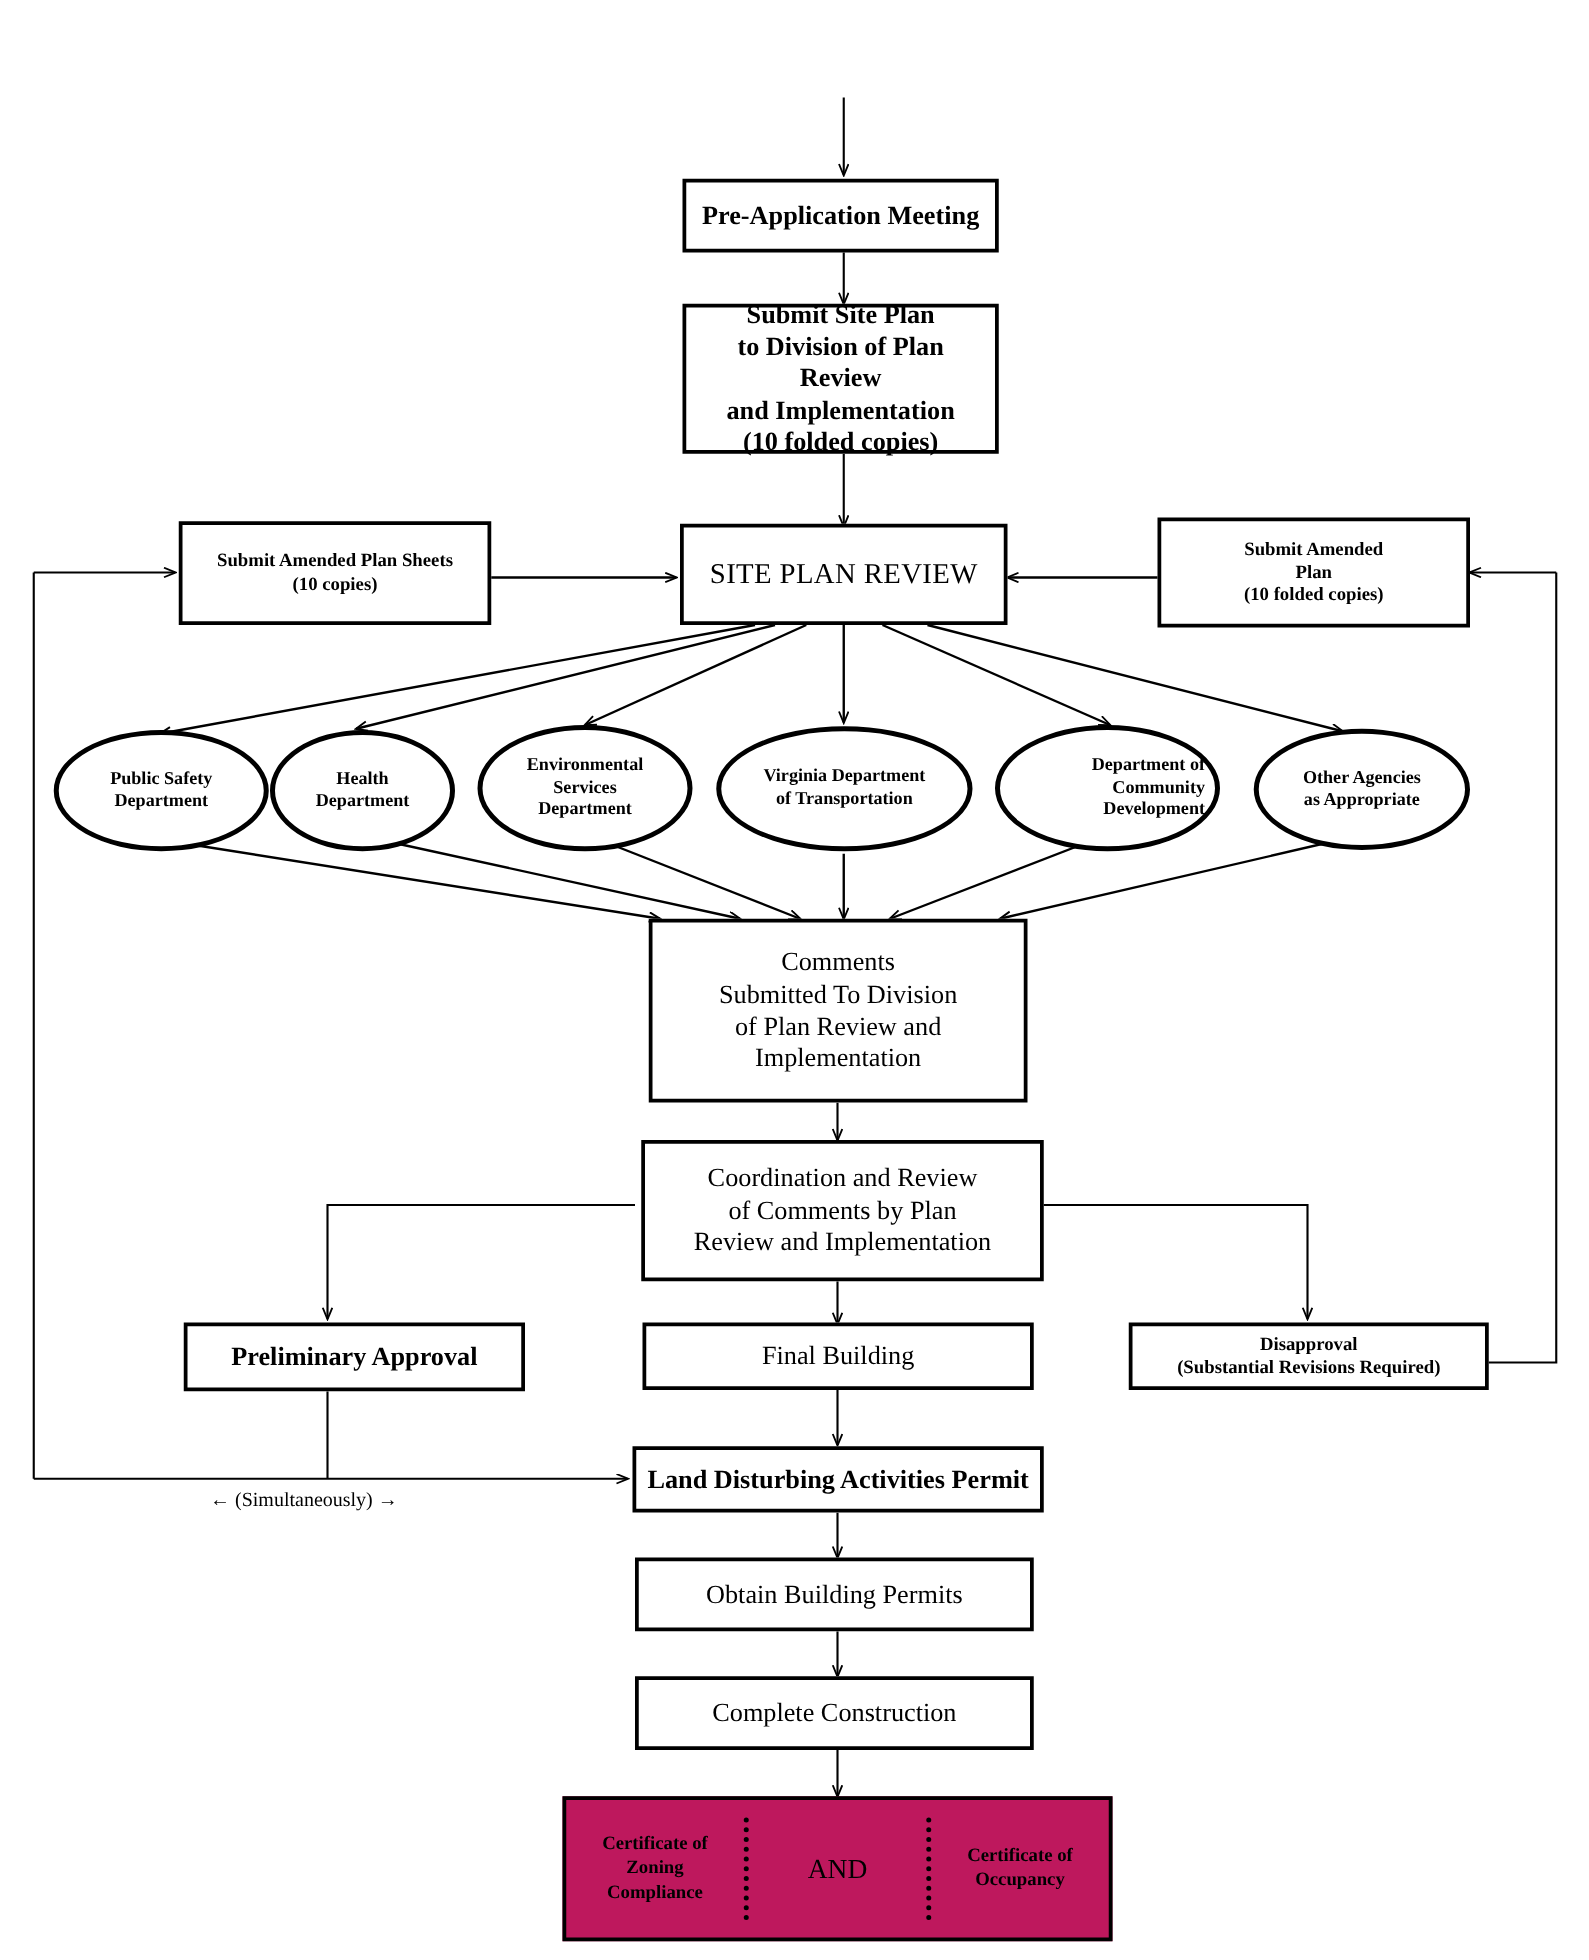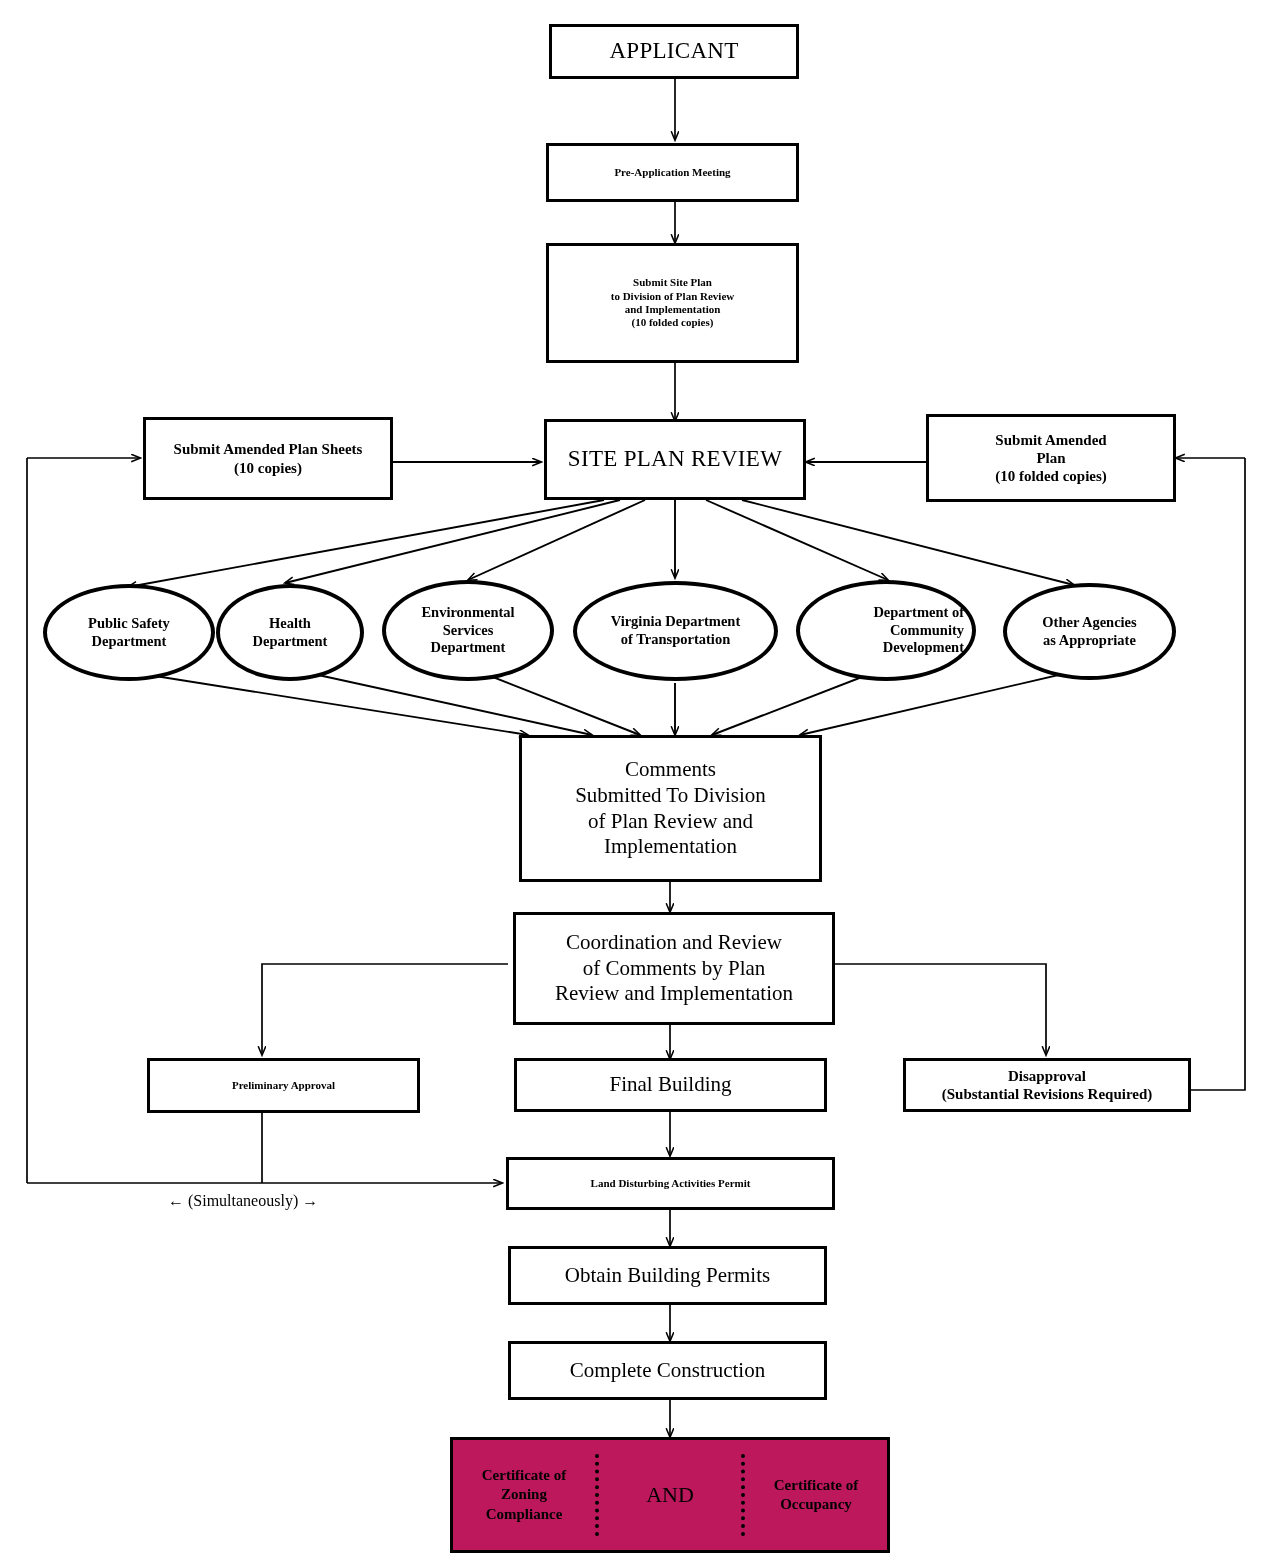--- a/index.html
+++ b/index.html
@@ -38,21 +38,21 @@
     border: 3px solid #000000;
     line-height: 1.22;
     z-index: 3;
   }
   .node .txt { width: 100%; padding: 0 6px; }
   .big-caps {
     font-size: 23px;
     letter-spacing: 0.3px;
   }
   .lbl-xl { font-size: 21px; }
-  .lbl-md { font-size: 11px; font-weight: bold; align-items: center; }
+  .lbl-md { font-size: 21px; font-weight: bold; align-items: center; }
   .lbl-sm { font-size: 15px; font-weight: bold; }
 
   .ellipse-node {
     position: absolute;
     display: flex;
     align-items: center;
     justify-content: center;
     text-align: center;
     border: 4px solid #000000;
     border-radius: 50%;
@@ -183,23 +183,20 @@
     </g>
 
     <g stroke="#000" fill="none" stroke-width="1.7">
       <path d="M1190,1090 L1245,1090 L1245,458"></path>
     </g>
     <g stroke="#000" fill="none" stroke-width="1.7" marker-end="url(#ah)">
       <path d="M1245,458 L1176,458"></path>
     </g>
   </svg>
 
-  <div class="node big-caps" style="left:549px; top:24px; width:250px; height:55px;">
-    <span class="txt">APPLICANT</span>
-  </div>
 
   <div class="node lbl-md" style="left:546px; top:143px; width:253px; height:59px;">
     <span class="txt">Pre-Application Meeting</span>
   </div>
 
   <div class="node lbl-md" style="left:546px; top:243px; width:253px; height:120px; white-space:pre-line;">
     <span class="txt">Submit Site Plan
 to Division of Plan Review
 and Implementation
 (10 folded copies)</span>

